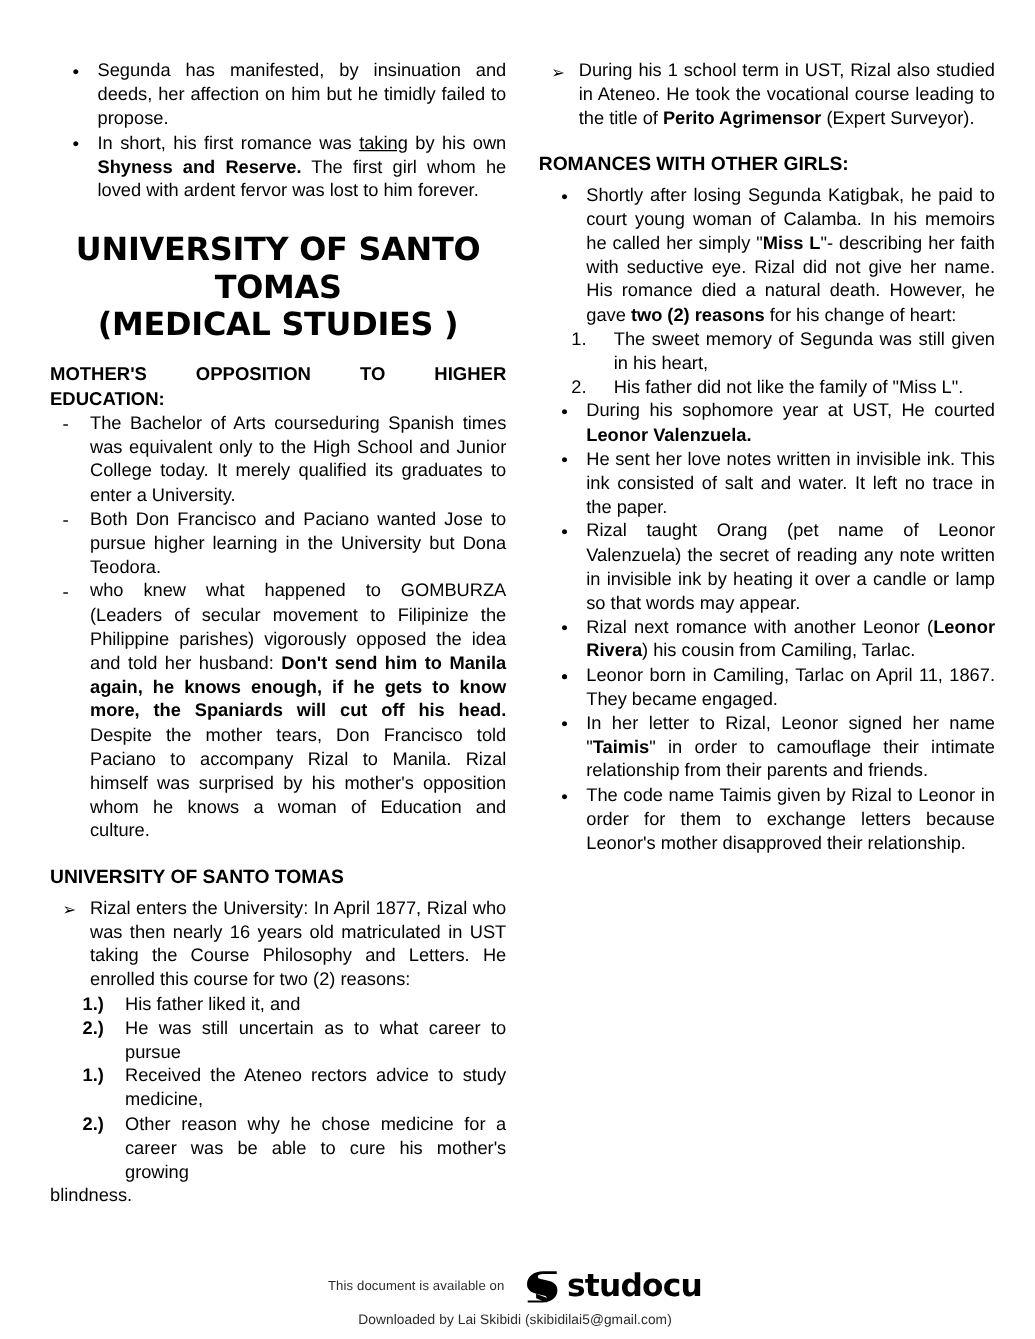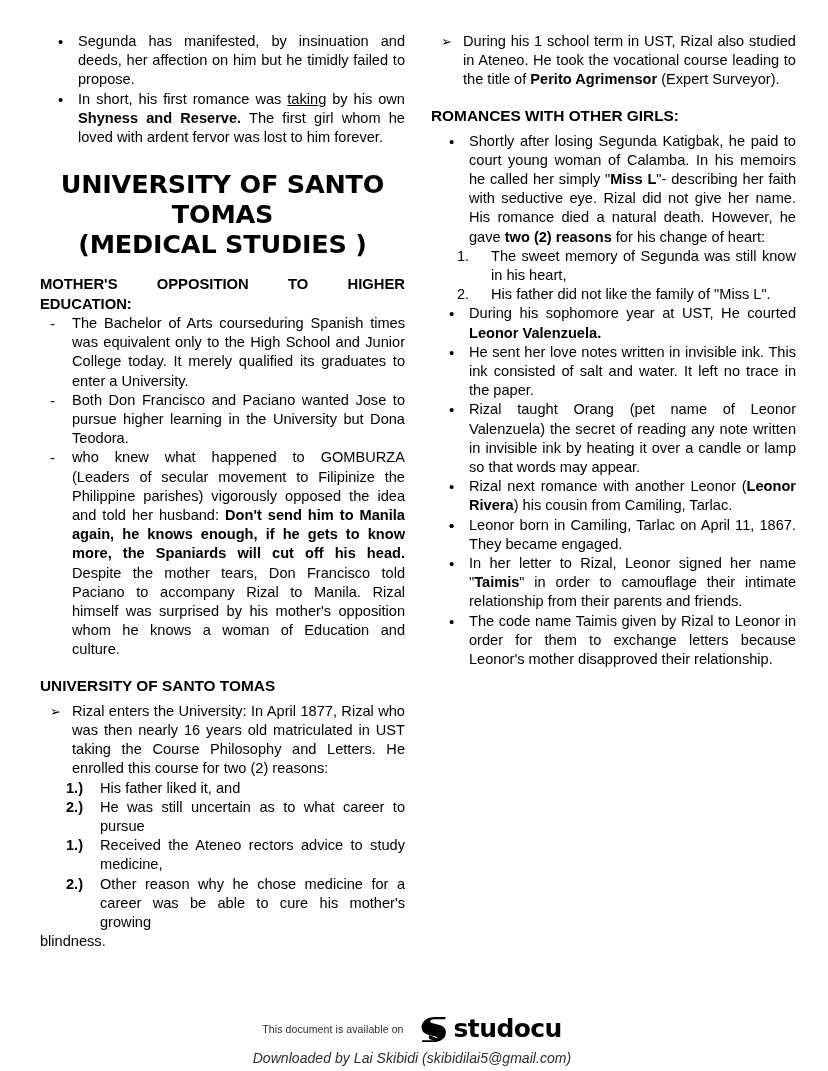--- a/index.html
+++ b/index.html
@@ -21,21 +21,21 @@
     position: absolute;
     left: 0; top: 0;
     width: 828px;
     height: 1071px;
     background: #fff;
   }
 
   .columns {
     position: absolute;
     left: 40px;
-    top: 32px;
+    top: 48px;
     width: 756px;
     display: flex;
     gap: 26px;
     align-items: flex-start;
   }
 
   .col {
     width: 365px;
   }
 
@@ -188,24 +188,23 @@
     font-family: "DejaVu Sans", sans-serif;
     font-size: 25px;
     font-weight: bold;
     letter-spacing: -0.6px;
     line-height: 26px;
     color: #000;
   }
 
   .footer-dl {
     margin-top: 4px;
-    font-size: 14px;
+    font-size: 11px;
     color: #2b2b2b;
     letter-spacing: 0.05px;
-    font-style: italic;
   }
 </style>
 </head>
 <body>
 
 <div class="page">
 
   <div class="columns">
 
     <div class="col">
@@ -291,21 +290,21 @@
 
       <ul class="list">
         <li class="li dot">
           <span class="marker"></span>
           <span>Shortly after losing Segunda Katigbak, he paid to court young woman of Calamba. In his memoirs he called her simply "<b>Miss L</b>"- describing her faith with seductive eye. Rizal did not give her name. His romance died a natural death. However, he gave <b>two (2) reasons</b> for his change of heart:</span>
         </li>
       </ul>
 
       <div class="subnum plain">
         <span class="marker">1.</span>
-        <span>The sweet memory of Segunda was still know in his heart,</span>
+        <span>The sweet memory of Segunda was still given in his heart,</span>
       </div>
       <div class="subnum plain">
         <span class="marker">2.</span>
         <span>His father did not like the family of "Miss L".</span>
       </div>
 
       <ul class="list">
         <li class="li dot">
           <span class="marker"></span>
           <span>During his sophomore year at UST, He courted <b>Leonor Valenzuela.</b></span>

